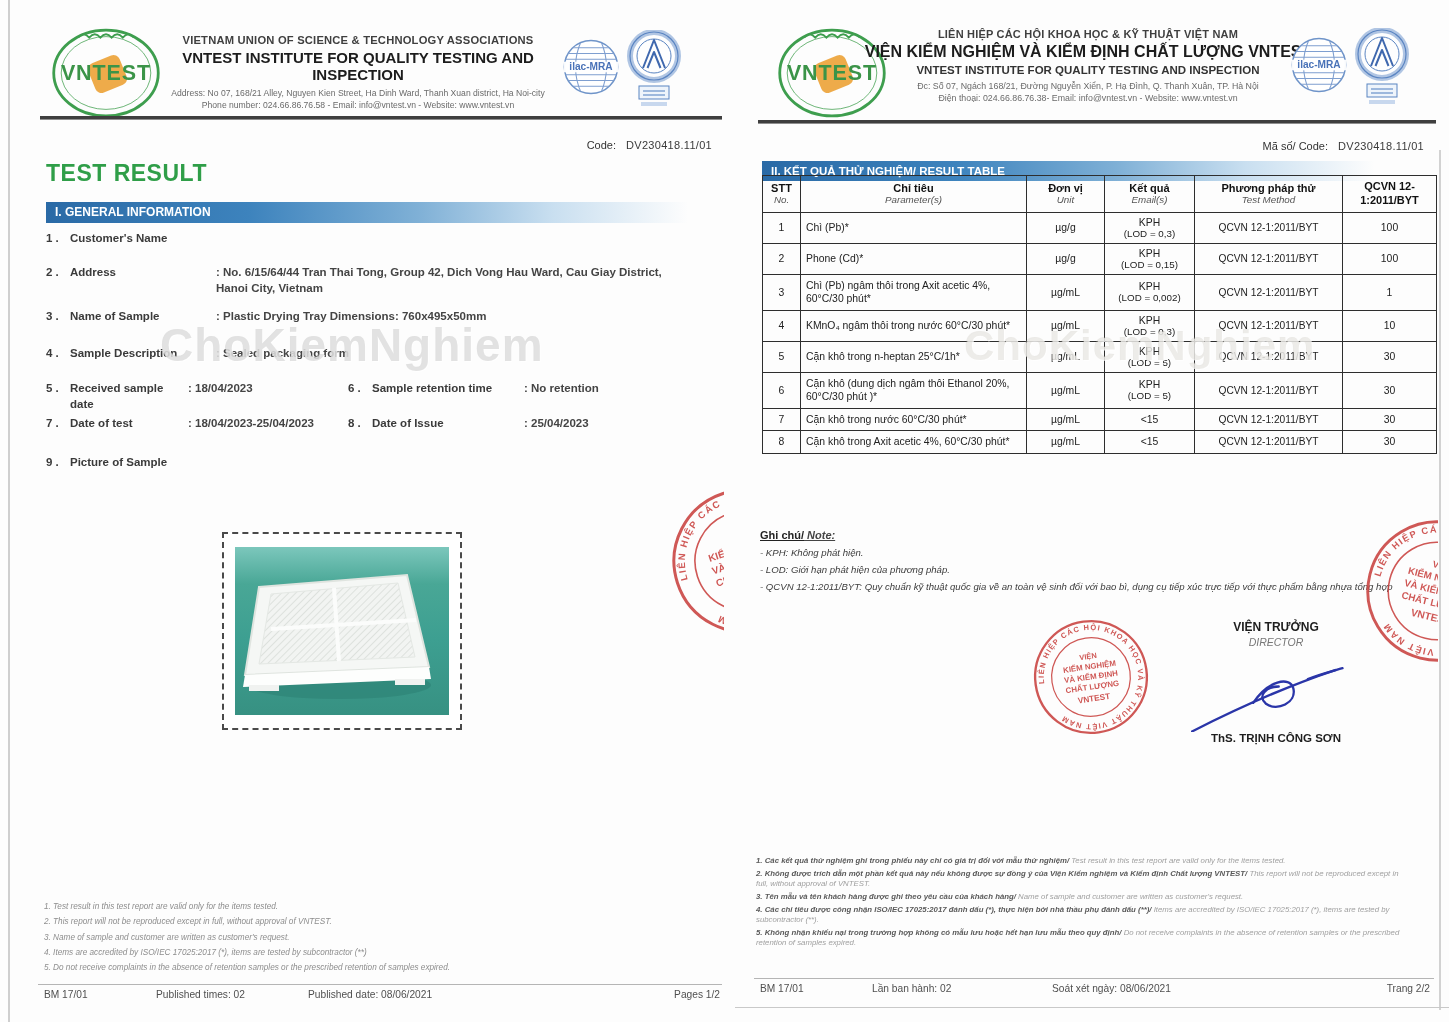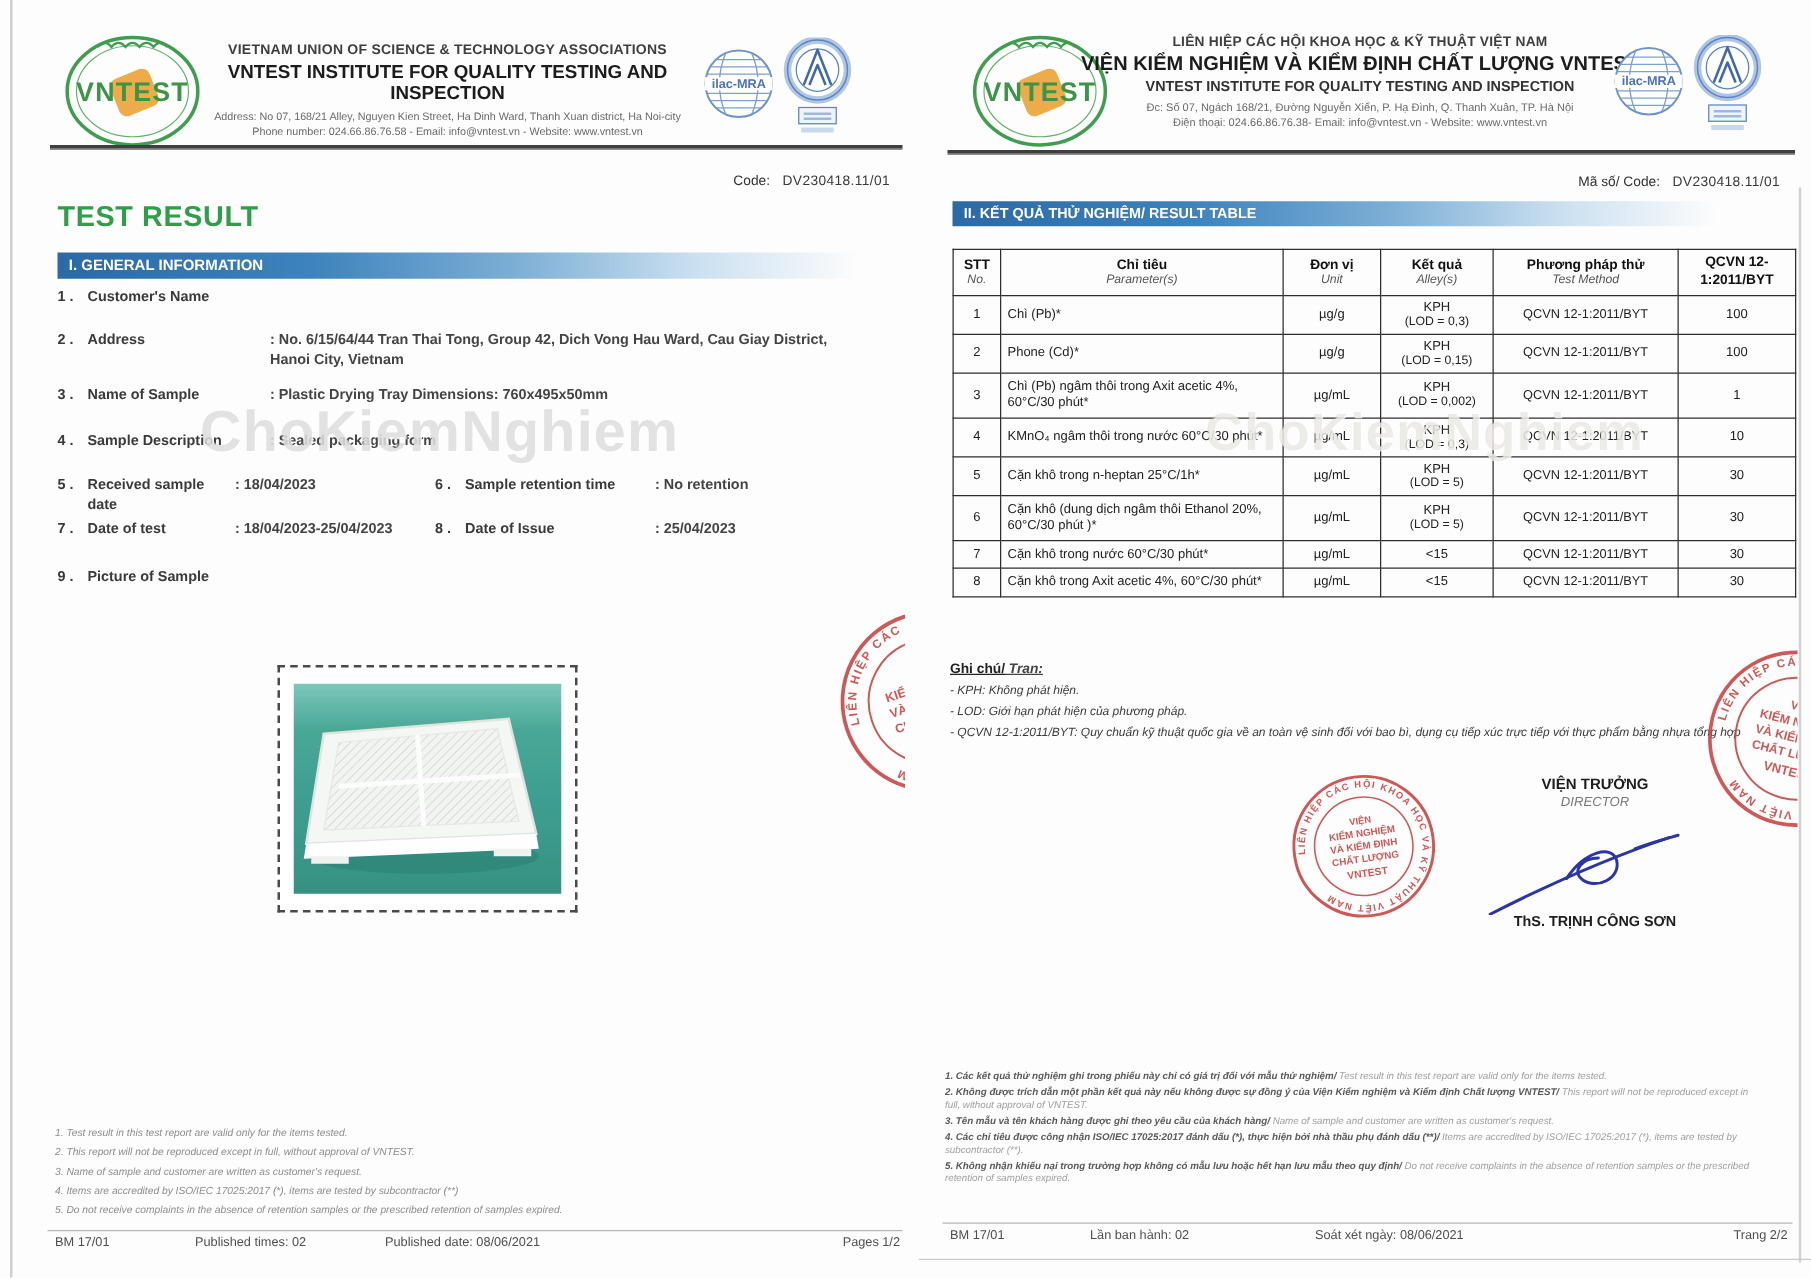--- a/index.html
+++ b/index.html
@@ -37,21 +37,21 @@
   .photo-frame{position:absolute;left:212px;top:532px;width:240px;height:198px;border:2px dashed #4a4a4a;background:#fff;}
   .photo{position:absolute;left:11px;top:13px;right:11px;bottom:13px;
          background:linear-gradient(180deg,#7cc7bc 0%,#49a796 22%,#3d9f91 55%,#379182 100%);}
   .fnotes{position:absolute;font-size:8.2px;font-style:italic;color:#8d8d8d;line-height:1.2;}
   .fnotes .fn{margin-bottom:5.5px;}
   .footer-rule{position:absolute;border-top:1px solid #b5b5b5;}
   .footer{position:absolute;display:flex;font-size:10.2px;color:#4f4f4f;}
   .footer .f1{width:112px;} .footer .f2{width:152px;} .footer .f3{flex:1;} .footer .f4{text-align:right;width:120px;}
 
   
-  table.res{position:absolute;left:38px;top:199px;width:674px;border-collapse:collapse;table-layout:fixed;}
+  table.res{position:absolute;left:38px;top:175px;width:674px;border-collapse:collapse;table-layout:fixed;}
   table.res th,table.res td{border:1px solid #2e2e2e;padding:4px 5px;vertical-align:middle;}
   table.res th .vi{font-size:11px;font-weight:700;color:#111;}
   table.res th .en{font-size:9.8px;font-weight:400;font-style:italic;color:#555;}
   table.res th.limit{font-size:11px;font-weight:700;color:#111;line-height:1.25;}
   td.c{text-align:center;}
   td.param{font-size:10.4px;color:#222;line-height:1.3;}
   td.unit,td.resv{font-size:10.4px;color:#222;}
   td.method{font-size:10.2px;color:#222;text-align:center;}
   td.limitv{font-size:10.4px;color:#222;text-align:center;}
   .lod{font-size:9.8px;color:#222;}
@@ -319,21 +319,21 @@
           <th>
               <div class="vi">Chỉ tiêu</div>
               <div class="en">Parameter(s)</div>
             </th>
           <th>
               <div class="vi">Đơn vị</div>
               <div class="en">Unit</div>
             </th>
           <th>
               <div class="vi">Kết quả</div>
-              <div class="en">Alley(s)</div>
+              <div class="en">Email(s)</div>
             </th>
           <th>
               <div class="vi">Phương pháp thử</div>
               <div class="en">Test Method</div>
             </th>
           <th class="limit">QCVN 12-1:2011/BYT</th>
         </tr>
       </thead>
       <tbody>
 
@@ -432,21 +432,21 @@
             <td class="method">QCVN 12-1:2011/BYT</td>
             <td class="limitv">30</td>
           </tr>
         </tbody>
     </table>
 
     <div class="watermark" style="left:240px;top:322px;font-size:42px;color:rgba(190,186,176,0.28);">ChoKiemNghiem</div>
 
     <div class="notes">
       <div class="notes-h">
-        <span class="vi">Ghi chú/</span><span class="en"> Tran:</span>
+        <span class="vi">Ghi chú/</span><span class="en"> Note:</span>
       </div>
       <div>
 
       <div class="note-item">- KPH: Không phát hiện.</div>
           <div class="note-item">- LOD: Giới hạn phát hiện của phương pháp.</div>
           <div class="note-item">- QCVN 12-1:2011/BYT: Quy chuẩn kỹ thuật quốc gia về an toàn vệ sinh đối với bao bì, dụng cụ tiếp xúc trực tiếp với thực phẩm bằng nhựa tổng hợp</div>
         </div>
     </div>
 
 

